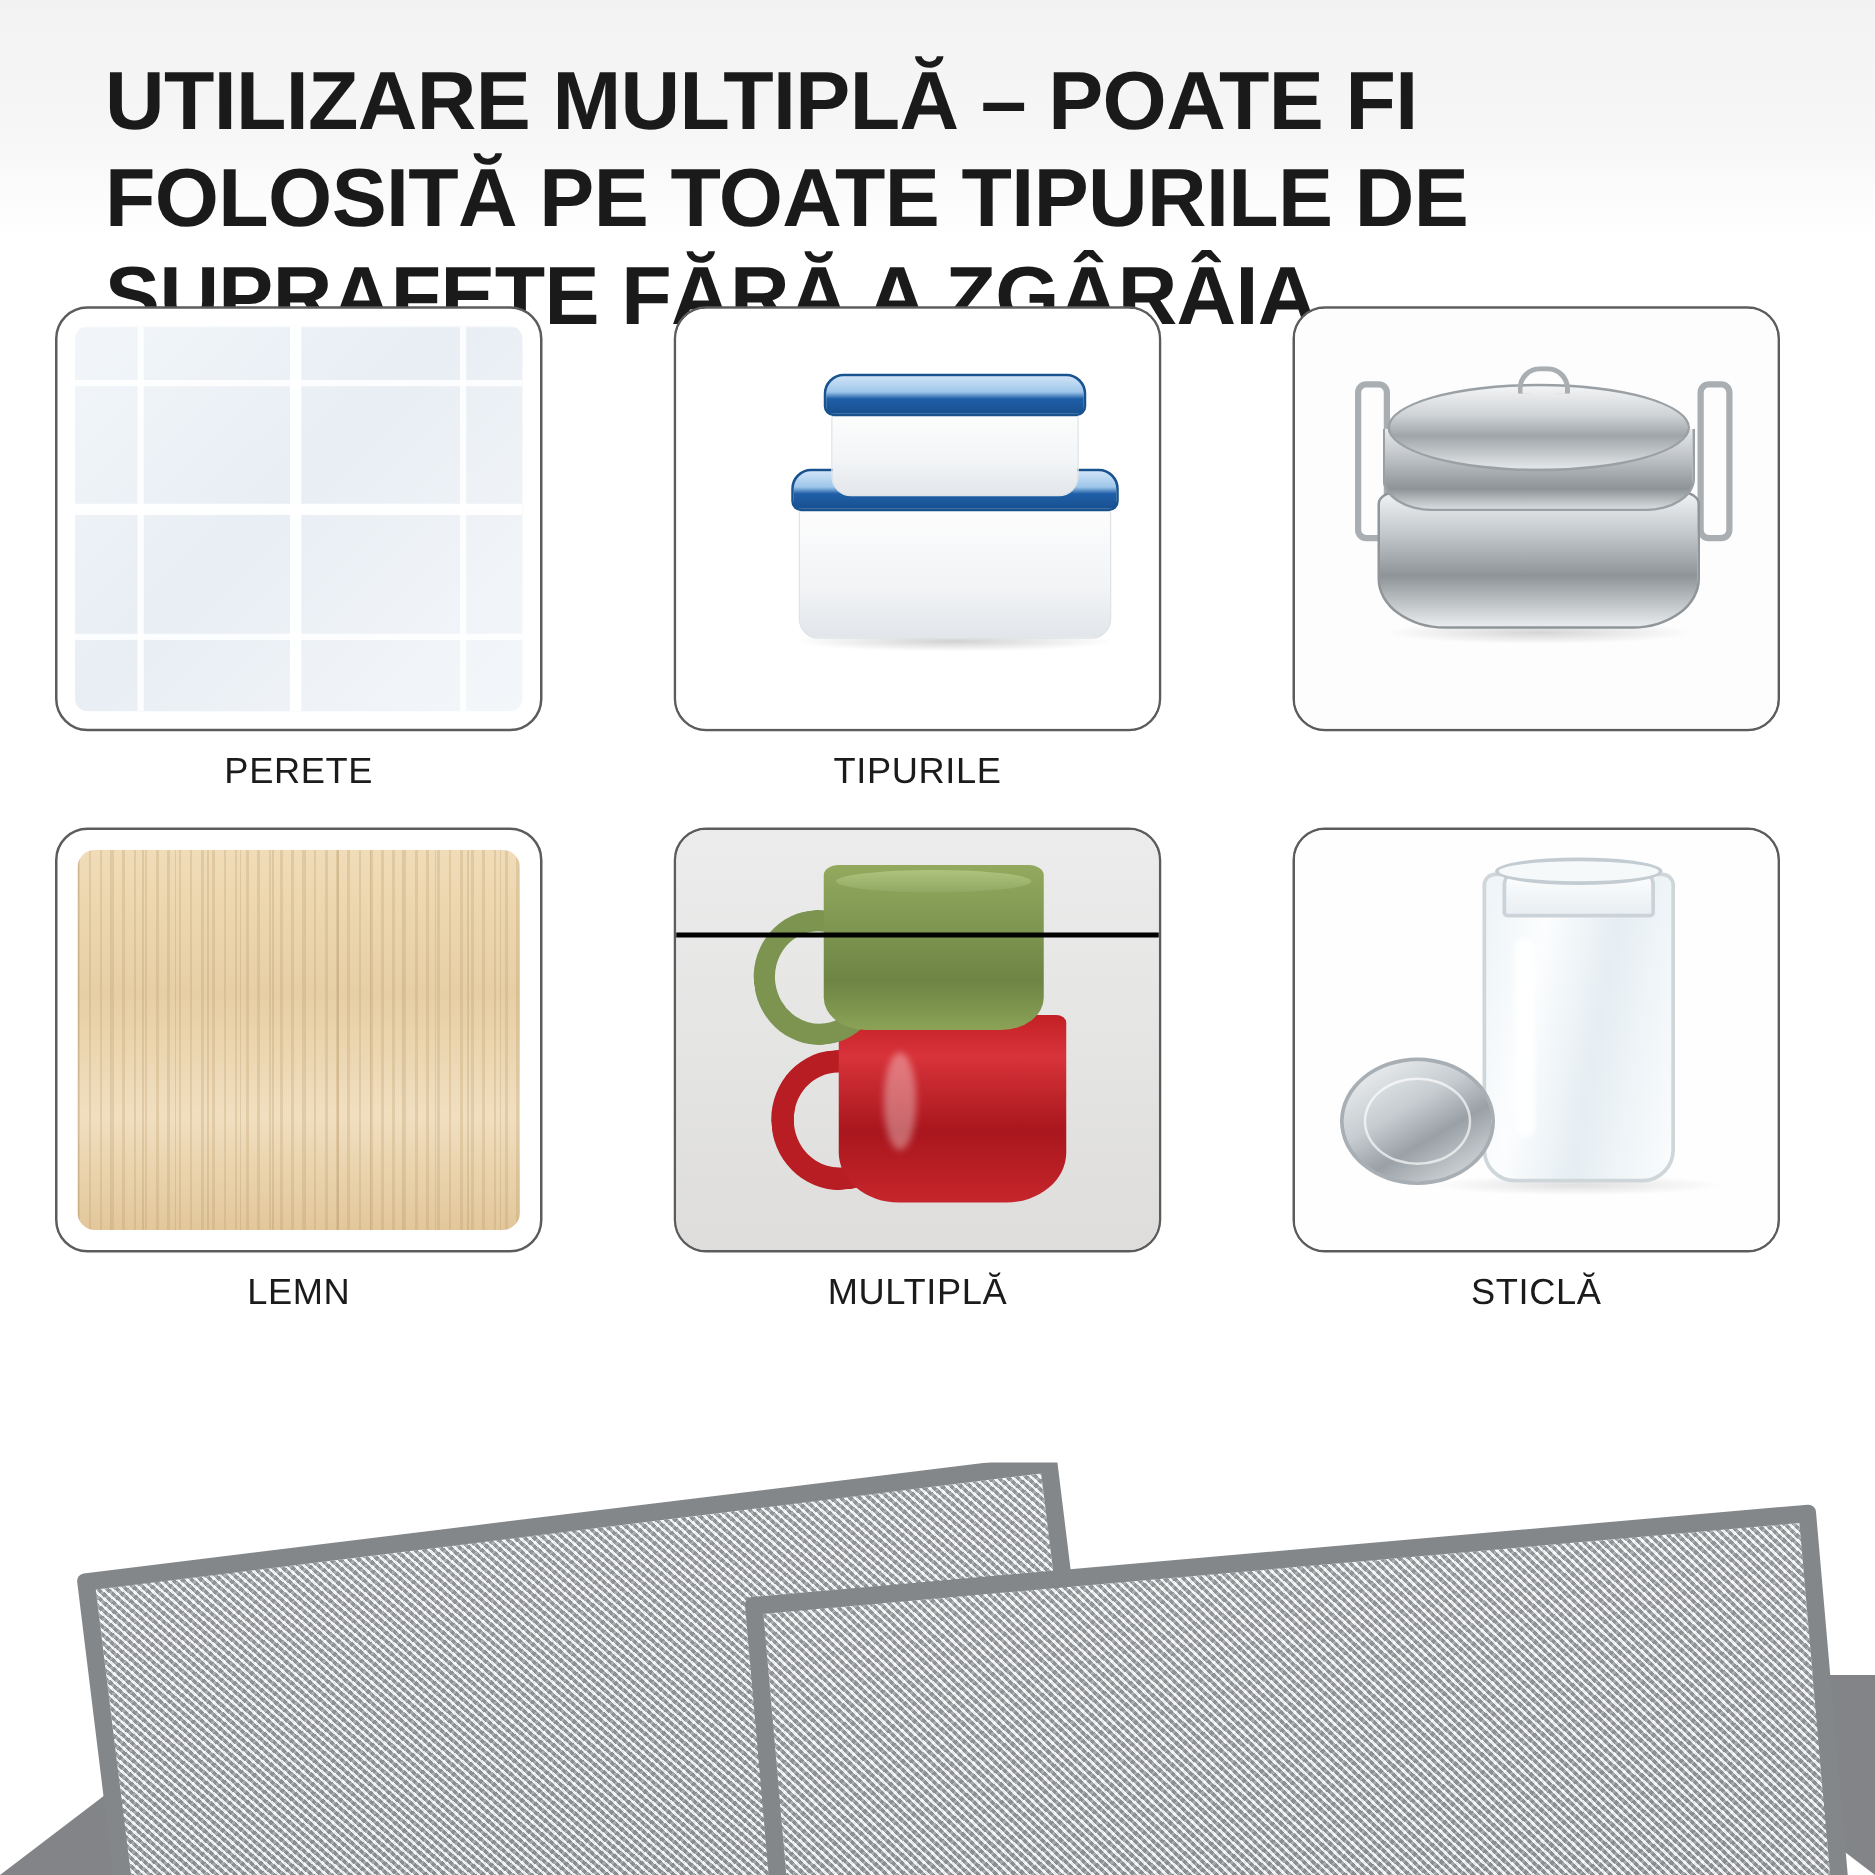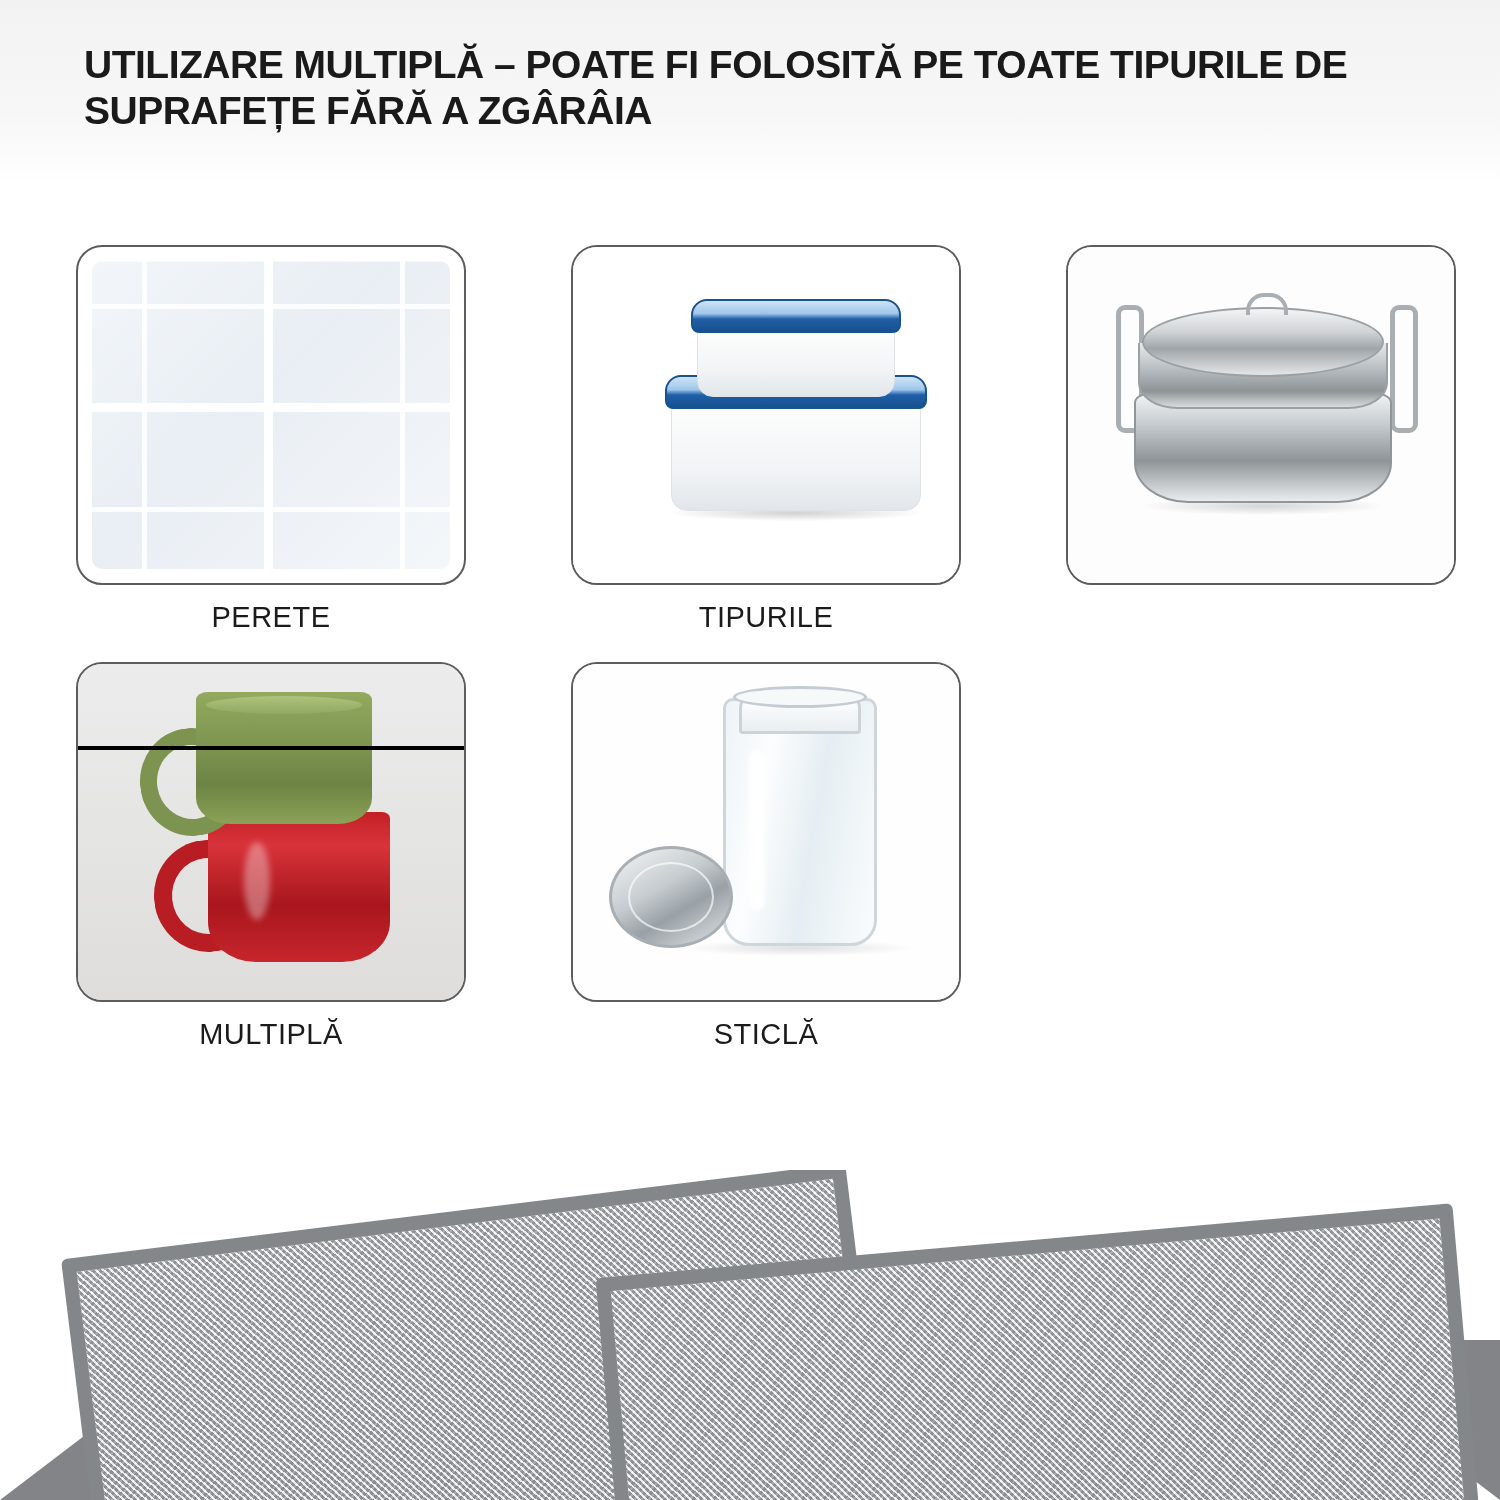--- a/index.html
+++ b/index.html
@@ -24,32 +24,32 @@
     top: 0;
     width: 1500px;
     height: 190px;
     background: linear-gradient(180deg, #f2f2f2 0%, #f7f7f7 60%, #ffffff 100%);
   }
   .headline {
     position: absolute;
     left: 84px;
     top: 42px;
     width: 1360px;
-    font-size: 39px;
+    font-size: 66px;
     line-height: 1.18;
     font-weight: bold;
     letter-spacing: -0.5px;
     color: #1a1a1a;
     text-transform: uppercase;
   }
 
   
   .grid {
     position: absolute;
-    left: 76px;
+    left: 44px;
     top: 245px;
     width: 1400px;
     display: grid;
     grid-template-columns: repeat(3, 390px);
     grid-column-gap: 105px;
     grid-row-gap: 28px;
   }
   .card {
     width: 390px;
   }
@@ -431,20 +431,26 @@
         <div class="steel-clip clip-l"></div>
         <div class="steel-clip clip-r"></div>
         <div class="steel-base"></div>
         <div class="steel-mid"></div>
         <div class="steel-lid"></div>
         <div class="steel-knob"></div>
       </div>
     </div>
   </div>
 
+  <div class="card">
+    <div class="thumb">
+      <div class="wood-inner"></div>
+    </div>
+    <div class="caption">LEMN</div>
+  </div>
 
   <div class="card">
     <div class="thumb">
       <div class="ceramic-stage">
         <div class="handle-red"></div>
         <div class="mug-red"></div>
         <div class="handle-green"></div>
         <div class="mug-green"></div>
       </div>
       <div class="ceramic-rule"></div>

